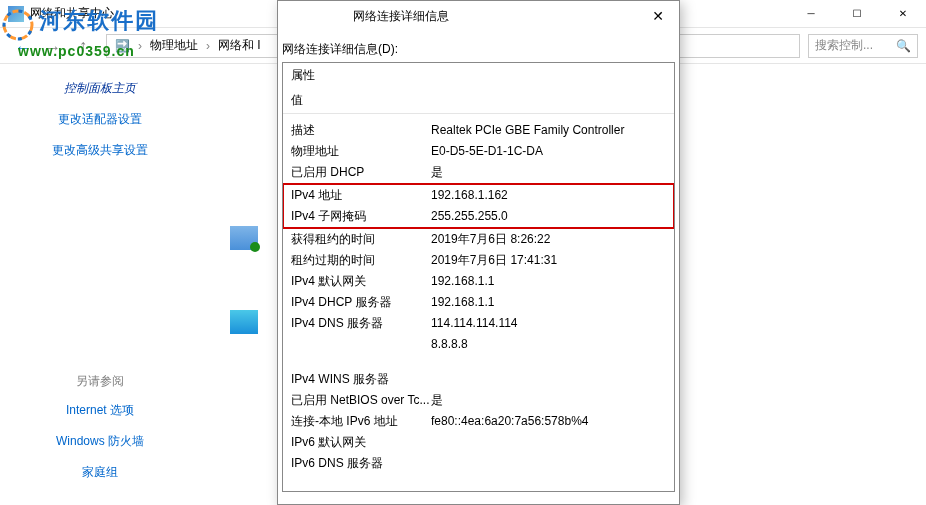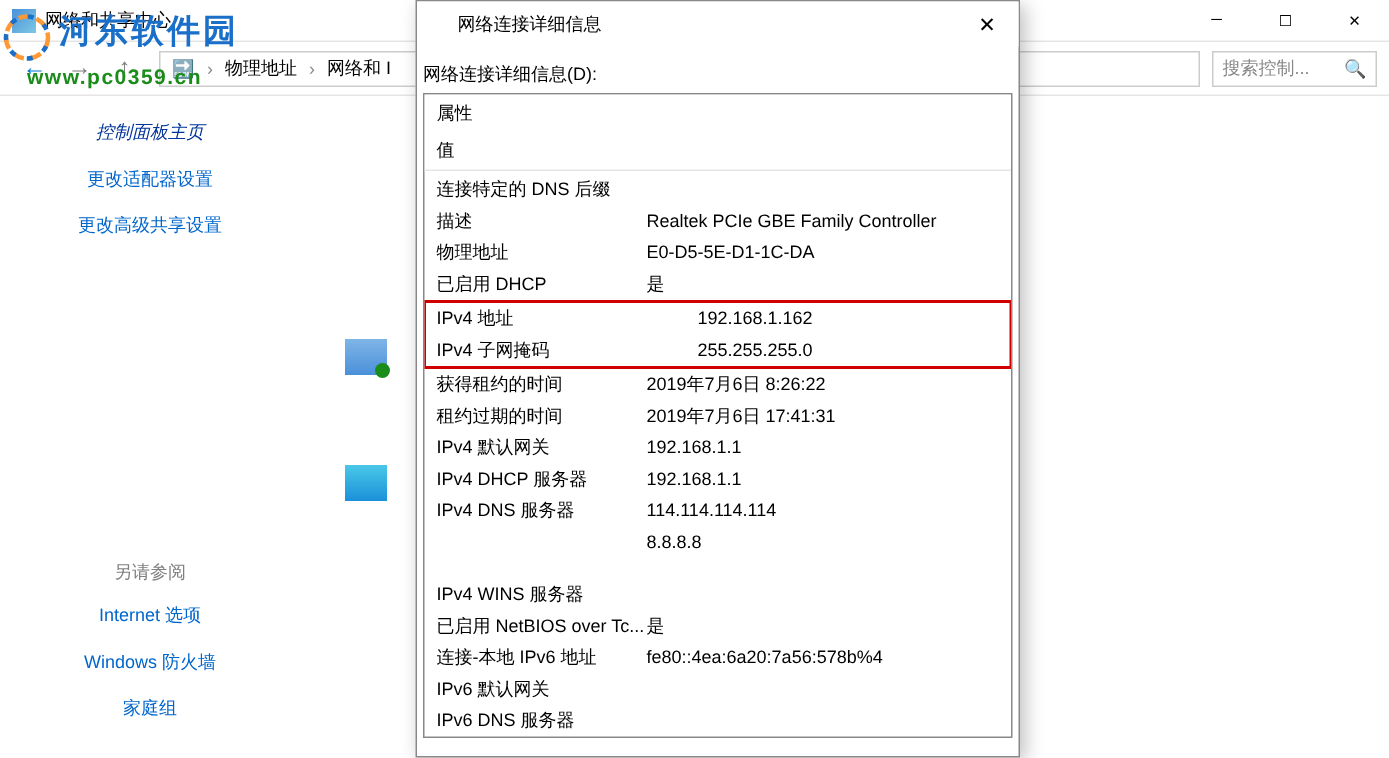--- a/index.html
+++ b/index.html
@@ -41,37 +41,37 @@
     .adapter-icon2 { width: 28px; height: 24px; background: linear-gradient(#4ac8e8, #1a90d9); margin-right: 10px; }
     
     
     .watermark { position: absolute; top: 6px; left: 0; pointer-events: none; }
     .watermark-text { font-size: 22px; font-weight: bold; color: #1a6fc9; letter-spacing: 2px; }
     .watermark-url { font-size: 14px; color: #1a8c1a; font-weight: bold; letter-spacing: 1px; }
     .watermark-logo { display: inline-block; vertical-align: middle; width: 36px; height: 36px; }
     
     
     .modal { position: absolute; left: 277px; top: 0; width: 403px; height: 505px; background: #fff; border: 1px solid #888; box-shadow: 3px 3px 12px rgba(0,0,0,0.25); }
-    .modal-titlebar { height: 30px; display: flex; align-items: center; padding-left: 27px; background: #fff; }
+    .modal-titlebar { height: 30px; display: flex; align-items: center; padding-left: 27px; background: #fff; margin-left: 48px; }
     .modal-title { font-size: 12px; }
     .modal-close { margin-left: auto; width: 42px; height: 30px; display: flex; align-items: center; justify-content: center; font-size: 14px; }
     .modal-body { padding: 10px 4px; }
     .modal-label { font-size: 12px; margin-bottom: 4px; }
     .prop-table { border: 1px solid #888; width: 100%; height: 430px; overflow: hidden; }
     .prop-header { display: flex; background: #fff; border-bottom: 1px solid #e5e5e5; flex-direction: column; }
     .prop-header div { padding: 4px 8px; font-size: 12px; }
     .prop-col1 { width: 148px; }
     .prop-col2 { flex: 1; }
     .prop-rows { padding: 2px 0; }
     .prop-row { display: flex; font-size: 12px; padding: 2px 8px; line-height: 17px; }
     .prop-row .c1 { width: 140px; }
     .prop-row .c2 { flex: 1; }
     .prop-spacer { height: 14px; }
     .highlight-box { border: 2px solid #d00000; margin: 0 -1px; }
-    .highlight-box .prop-row { padding: 2px 7px; gap: 34px; }
+    .highlight-box .prop-row { padding: 2px 7px; }
   </style>
 </head>
 <body>
 
 <div class="main-window">
   <div class="titlebar-bg">
     <div class="icon-img"></div>
     <div class="title">网络和共享中心</div>
     <div class="win-controls">
       <div class="win-btn">─</div>
@@ -149,21 +149,20 @@
   <div class="modal-body">
     <div class="modal-label">网络连接详细信息(D):</div>
     <div class="prop-table">
       <div class="prop-header">
         <div class="prop-col1">属性</div>
         <div class="prop-col2">值</div>
       </div>
       <div class="prop-rows">
         <div id="rows1">
             <div class="prop-row">
-              <div class="c1">连接特定的 DNS 后缀</div>
               <div class="c2"></div>
             </div>
             <div class="prop-row">
               <div class="c1">描述</div>
               <div class="c2">Realtek PCIe GBE Family Controller</div>
             </div>
             <div class="prop-row">
               <div class="c1">物理地址</div>
               <div class="c2">E0-D5-5E-D1-1C-DA</div>
             </div>

